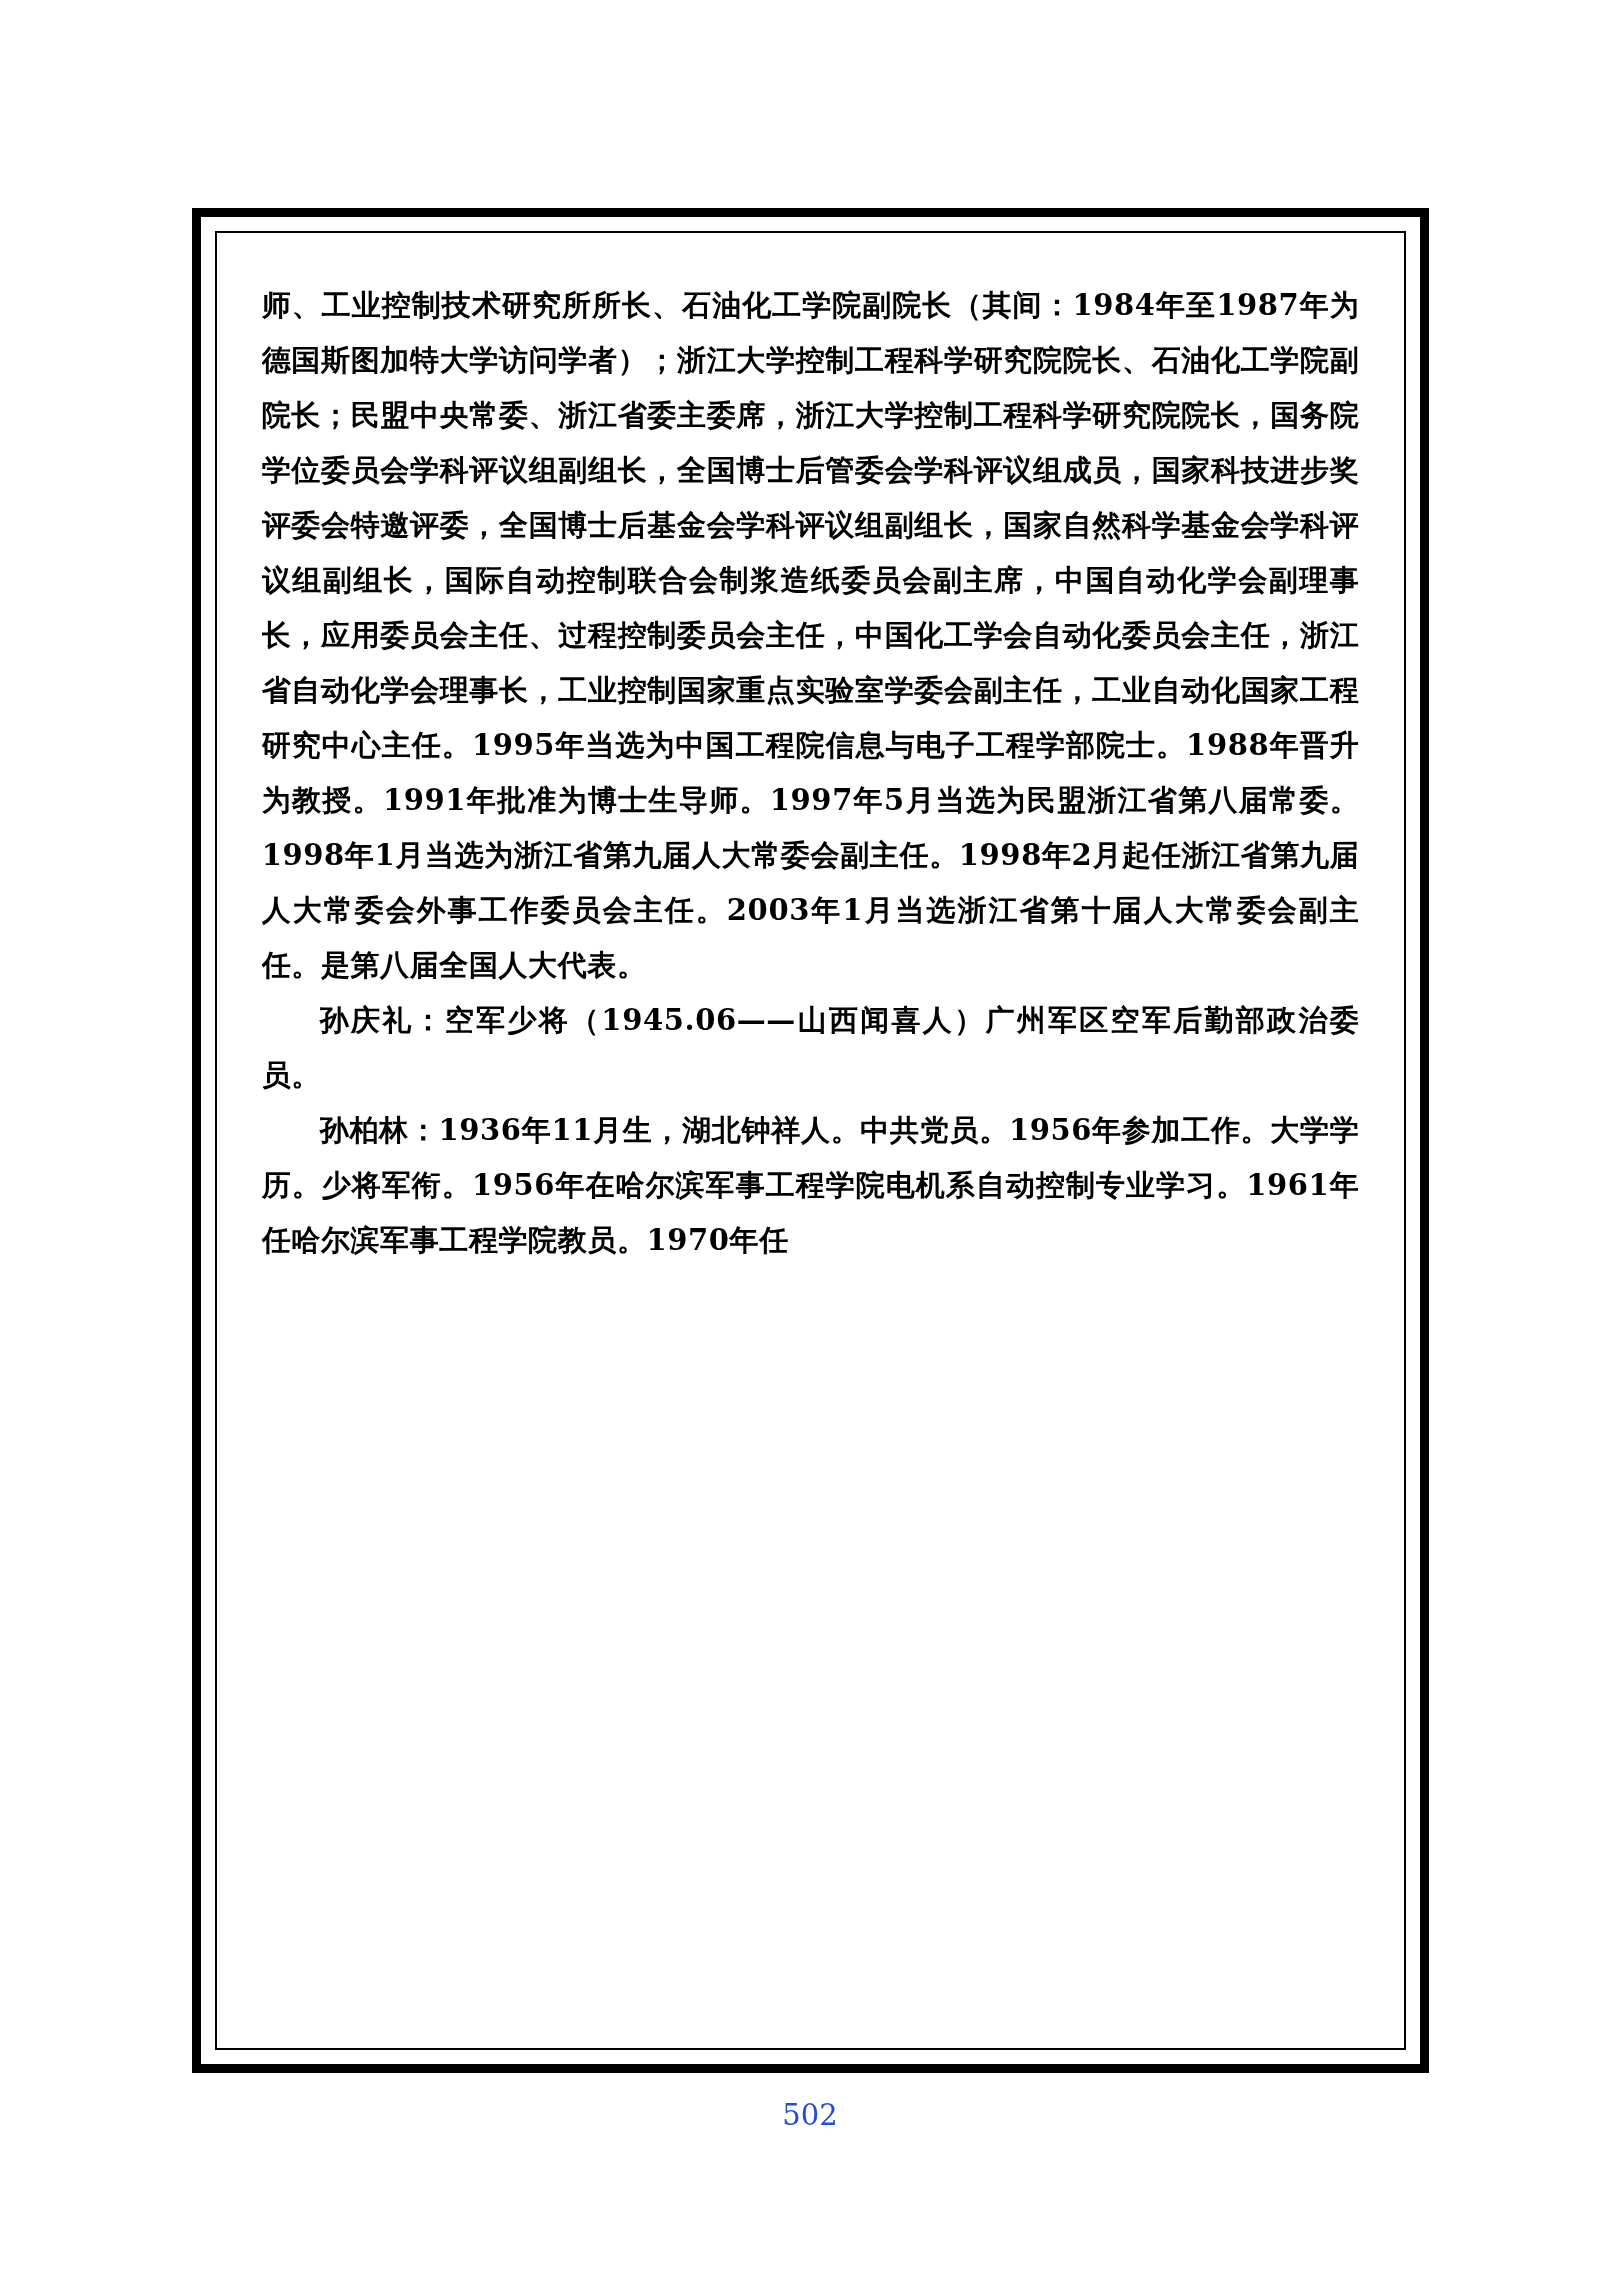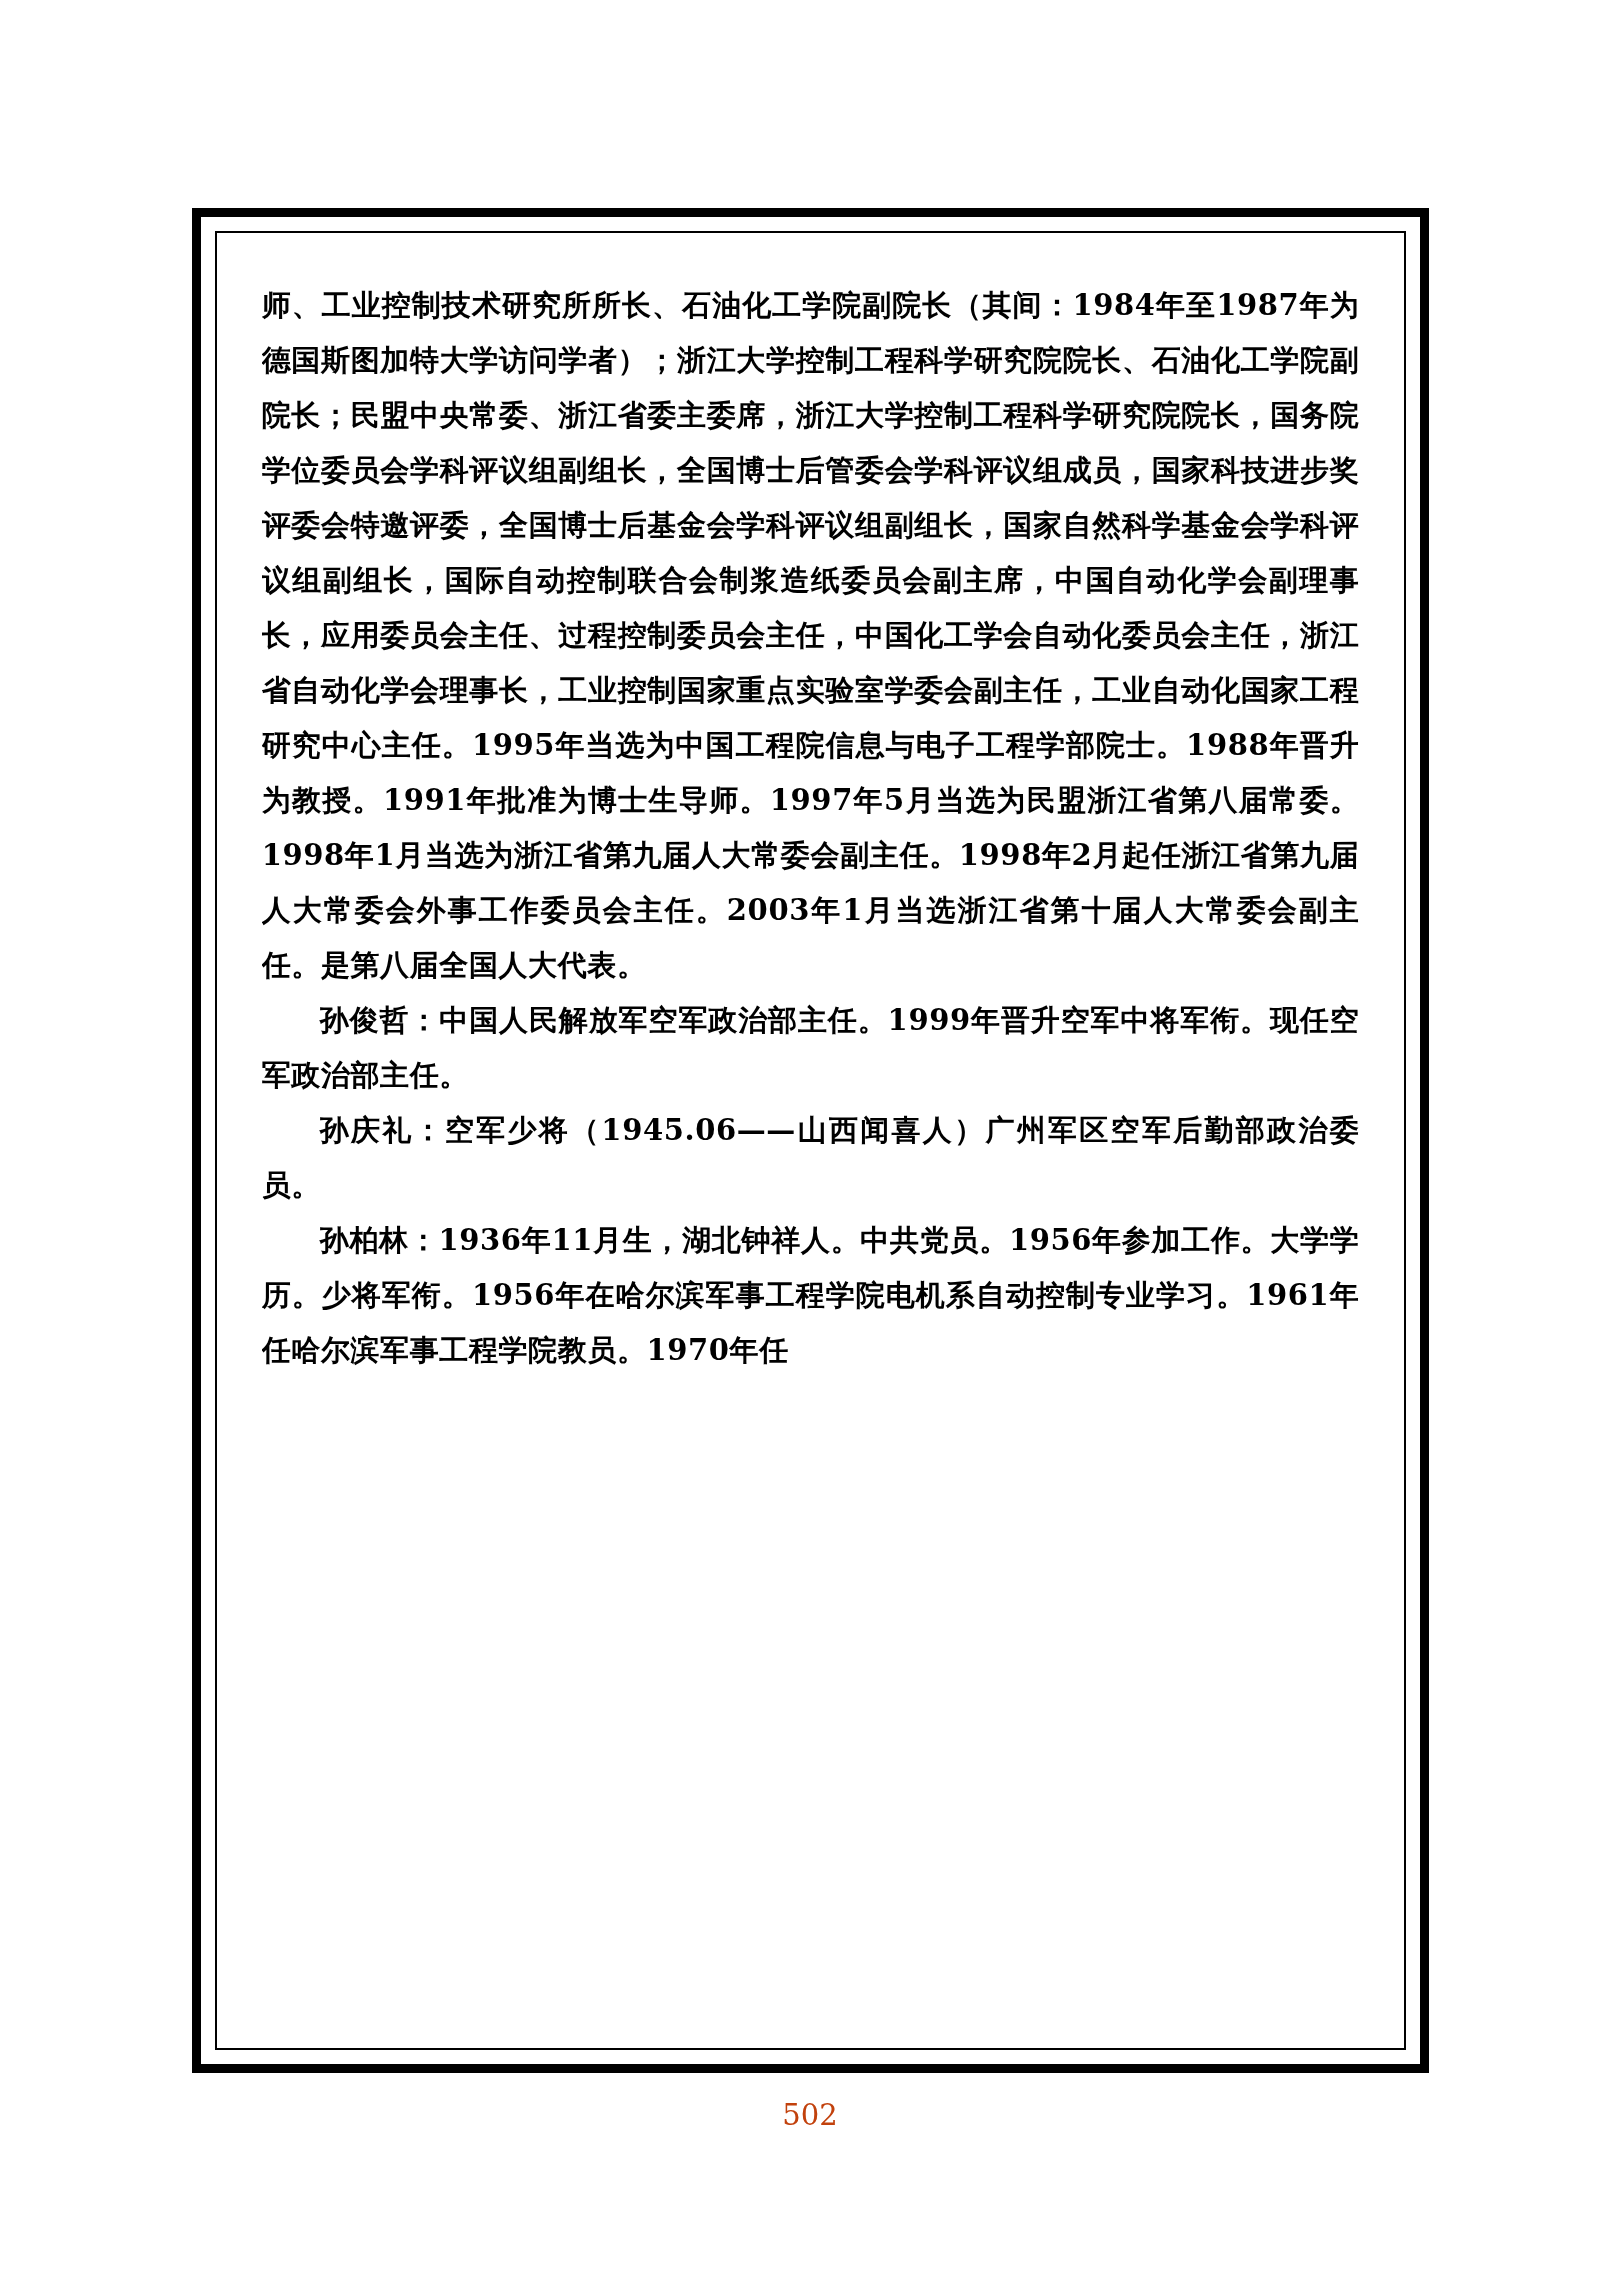--- a/index.html
+++ b/index.html
@@ -64,33 +64,32 @@
     text-indent: 2em;
   }
   .page-number {
     position: absolute;
     left: 0;
     top: 2098px;
     width: 1620px;
     text-align: center;
     font-size: 29px;
     font-family: "DejaVu Serif", "Liberation Serif", serif;
-    color: #c2410c;
+    color: #1d4ed8;
   }
 </style>
 </head>
 <body>
 
 <div class="page">
 
   <div class="frame-outer">
     <div class="frame-inner">
       <div class="text-area">
         <p class="para">师、工业控制技术研究所所长、石油化工学院副院长（其间：1984年至1987年为德国斯图加特大学访问学者）；浙江大学控制工程科学研究院院长、石油化工学院副院长；民盟中央常委、浙江省委主委席，浙江大学控制工程科学研究院院长，国务院学位委员会学科评议组副组长，全国博士后管委会学科评议组成员，国家科技进步奖评委会特邀评委，全国博士后基金会学科评议组副组长，国家自然科学基金会学科评议组副组长，国际自动控制联合会制浆造纸委员会副主席，中国自动化学会副理事长，应用委员会主任、过程控制委员会主任，中国化工学会自动化委员会主任，浙江省自动化学会理事长，工业控制国家重点实验室学委会副主任，工业自动化国家工程研究中心主任。1995年当选为中国工程院信息与电子工程学部院士。1988年晋升为教授。1991年批准为博士生导师。1997年5月当选为民盟浙江省第八届常委。1998年1月当选为浙江省第九届人大常委会副主任。1998年2月起任浙江省第九届人大常委会外事工作委员会主任。2003年1月当选浙江省第十届人大常委会副主任。是第八届全国人大代表。</p>
-        <p class="para indent">孙俊哲：中国人民解放军空军政治部主任。1999年晋升空军中将军衔。现任空军政治部主任。</p>
         <p class="para indent">孙庆礼：空军少将（1945.06——山西闻喜人）广州军区空军后勤部政治委员。</p>
         <p class="para indent">孙柏林：1936年11月生，湖北钟祥人。中共党员。1956年参加工作。大学学历。少将军衔。1956年在哈尔滨军事工程学院电机系自动控制专业学习。1961年任哈尔滨军事工程学院教员。1970年任</p>
       </div>
     </div>
   </div>
 
   <div class="page-number">502</div>
 
 </div>
 

